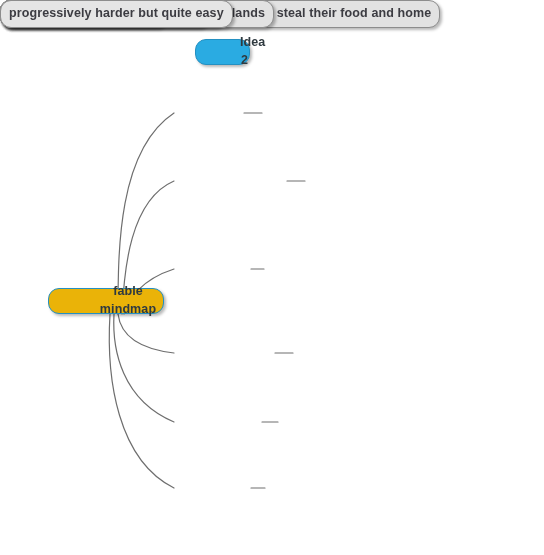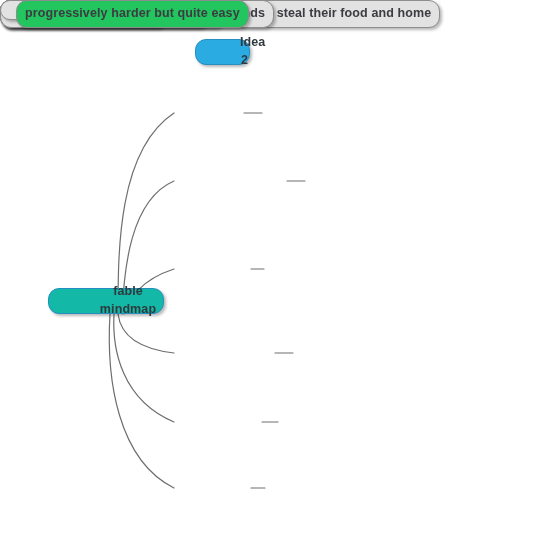--- a/index.html
+++ b/index.html
@@ -82,21 +82,21 @@
       <path d="M 275 353 L 293 353"></path>
       <path d="M 262 422 L 278 422"></path>
       <path d="M 251 488 L 265 488"></path>
     </g>
   </svg>
 
   <div class="node node-float" style="left: 195px; top: 39px; width: 55px; height: 26px; background: rgb(42, 171, 226);">
     <span class="node-inner">Idea 2</span>
   </div>
 
-  <div class="node node-root" style="left: 48px; top: 288px; width: 116px; height: 26px; background: #14b8a6;">
+  <div class="node node-root" style="left: 48px; top: 288px; width: 116px; height: 26px; background: #eab308;">
     <span class="node-inner">fable mindmap</span>
   </div>
 
   <div class="node node-branch" style="background: rgb(226, 226, 226); border-color: rgb(141, 141, 141); color: rgb(60, 60, 66);">
     <span class="node-inner">themes-</span>
   </div>
   <div class="node node-leaf" style="background: rgb(226, 226, 226); border-color: rgb(141, 141, 141); color: rgb(60, 60, 66);">
     <span class="node-inner">jealousy, fear, powerless</span>
   </div>
 
@@ -124,17 +124,17 @@
   <div class="node node-branch" style="background: rgb(226, 226, 226); border-color: rgb(141, 141, 141); color: rgb(60, 60, 66);">
     <span class="node-inner">mechanics-</span>
   </div>
   <div class="node node-leaf" style="background: rgb(226, 226, 226); border-color: rgb(141, 141, 141); color: rgb(60, 60, 66);">
     <span class="node-inner">sneak past the toads, obstacles</span>
   </div>
 
   <div class="node node-branch" style="background: rgb(226, 226, 226); border-color: rgb(141, 141, 141); color: rgb(60, 60, 66);">
     <span class="node-inner">difficulty-</span>
   </div>
-  <div class="node node-leaf" style="background: #22c55e; border-color: rgb(141, 141, 141); color: rgb(60, 60, 66); margin-left: 16px;">
+  <div class="node node-leaf" style="background: #e5e5e5; border-color: rgb(141, 141, 141); color: rgb(60, 60, 66);">
     <span class="node-inner">progressively harder but quite easy</span>
   </div>
 
 </div>
 
 </body></html>

